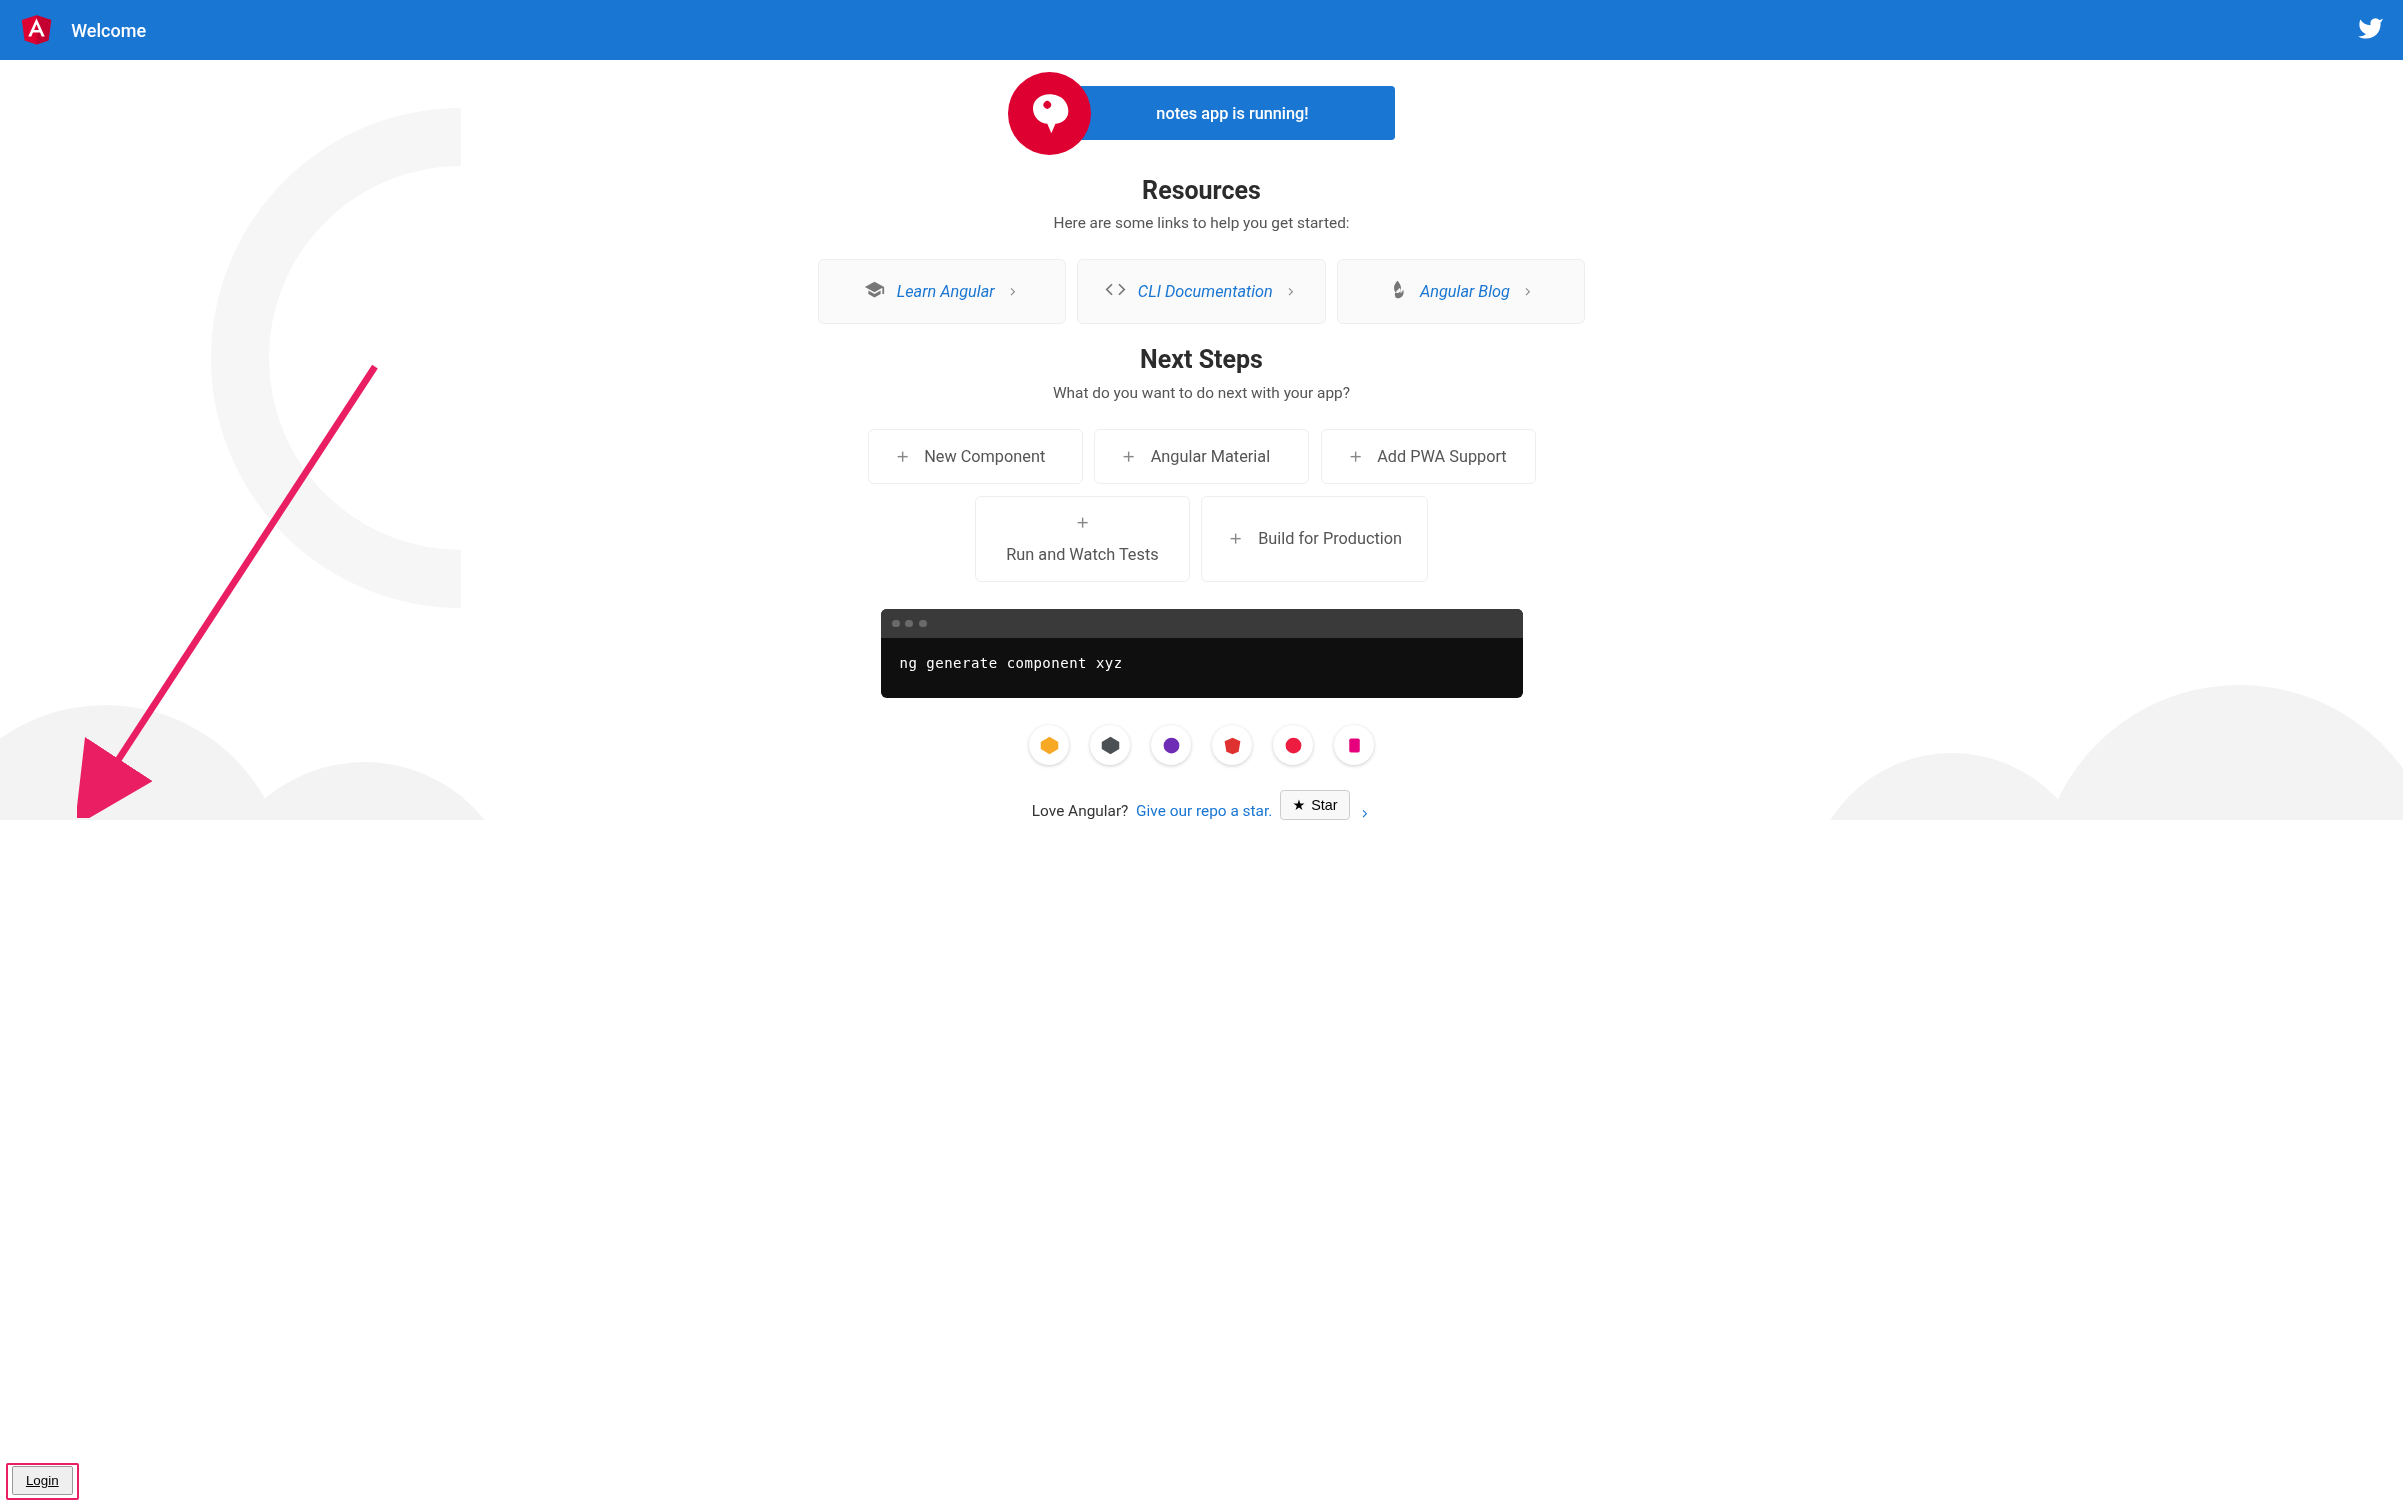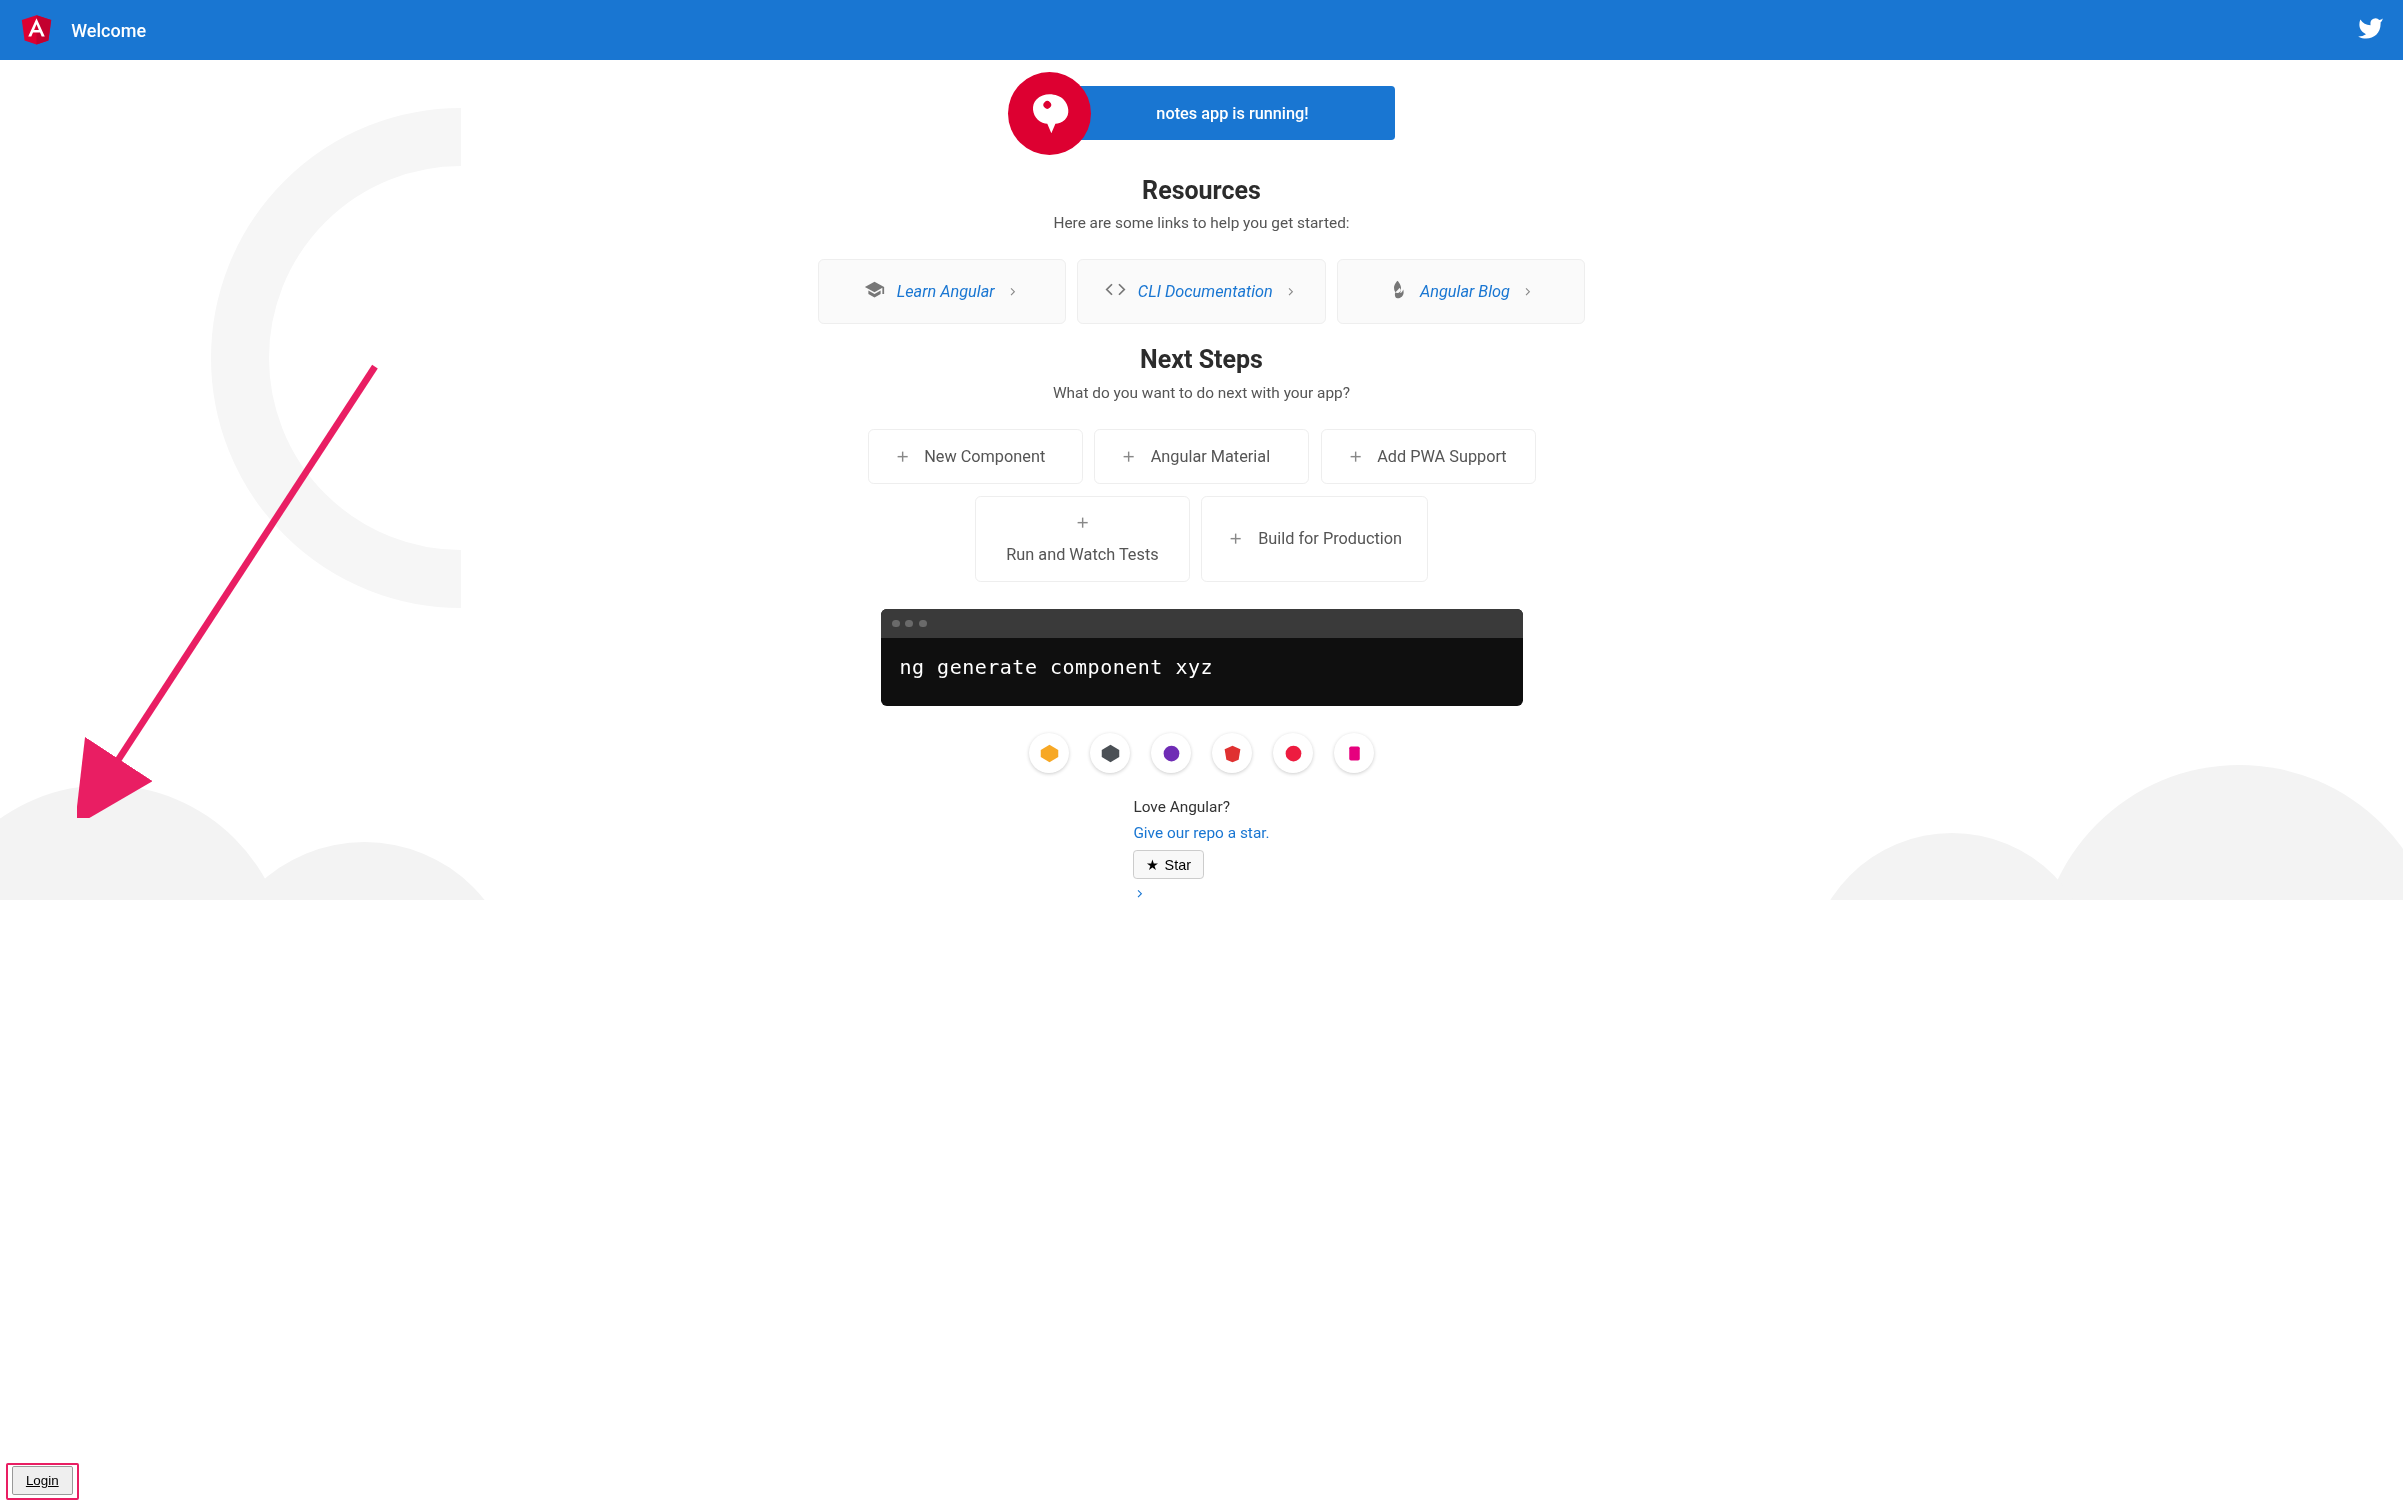--- a/index.html
+++ b/index.html
@@ -21,26 +21,26 @@
 .card-row { display: flex; gap: 11.5px; margin-top: 27px; flex-wrap: wrap; justify-content: center; }
 .resource-card { background: #fafafa; border: 1px solid #eee; border-radius: 5.8px; padding: 19px 27px; min-width: 248px; display: flex; align-items: center; justify-content: center; gap: 11.5px; font-style: italic; }
 .resource-card a { color: #1976d2; text-decoration: none; font-size: 16.3px; }
 
 .step-card { border: 1px solid #eee; border-radius: 5.8px; padding: 17.3px 25px; display: flex; align-items: center; gap: 13.4px; min-width: 215px; background: #fff; color: #555; font-size: 16.3px; }
 .step-row { display: flex; gap: 11.5px; margin-top: 27px; flex-wrap: wrap; justify-content: center; max-width: 884px; }
 
 .terminal { width: 642px; background: #0f0f0f; border-radius: 5.8px; overflow: hidden; margin-top: 27px; }
 .terminal-header { background: #3a3a3a; height: 29px; display: flex; align-items: center; gap: 5.8px; padding-left: 11.5px; }
 .dot { width: 7.7px; height: 7.7px; border-radius: 50%; background: #6a6a6a; }
-.terminal-body { padding: 17.3px 19px 27px; color: #fff; font-family: Menlo, Consolas, monospace; font-size: 20px; letter-spacing: 0.5px; }
+.terminal-body { padding: 17.3px 19px 27px; color: #fff; font-family: Menlo, Consolas, monospace; font-size: 14px; letter-spacing: 0.5px; }
 
 .link-row { display: flex; gap: 21px; margin-top: 27px; }
 .link-circle { width: 40px; height: 40px; border-radius: 50%; background: #fff; box-shadow: 0 1px 3.8px rgba(0,0,0,.2); display: flex; align-items: center; justify-content: center; font-size: 17.3px; }
 
-.love-row { margin-top: 25px; display: flex; align-items: flex-start; gap: 7.7px; color: #333; font-size: 15.4px; flex-direction: column; }
+.love-row { margin-top: 25px; display: flex; align-items: flex-end; gap: 7.7px; color: #333; font-size: 15.4px; }
 .love-row a { color: #1976d2; text-decoration: none; }
 .star-btn { border: 1px solid #ccc; border-radius: 3.8px; background: #f8f8f8; padding: 5.8px 11.5px; display: flex; align-items: center; gap: 5.8px; font-size: 14.4px; }
 
 .login-btn { position: fixed; bottom: 13.4px; left: 11.5px; border: 1px solid #999; background: #efefef; padding: 5.8px 13.4px; font-size: 13.4px; border-radius: 1.9px; z-index: 5; text-decoration: underline; }
 .login-highlight { position: fixed; bottom: 7.7px; left: 5.8px; width: 73px; height: 37px; border: 2.9px solid #e91e63; border-radius: 1.9px; z-index: 4; pointer-events: none; }
 
 .plus-icon { width: 17.3px; height: 17.3px; stroke: #888; stroke-width: 2; }
 .chevron { width: 13.4px; height: 13.4px; stroke: #888; stroke-width: 2; fill: none; }
 .chevron-blue { stroke: #1976d2; }
 

